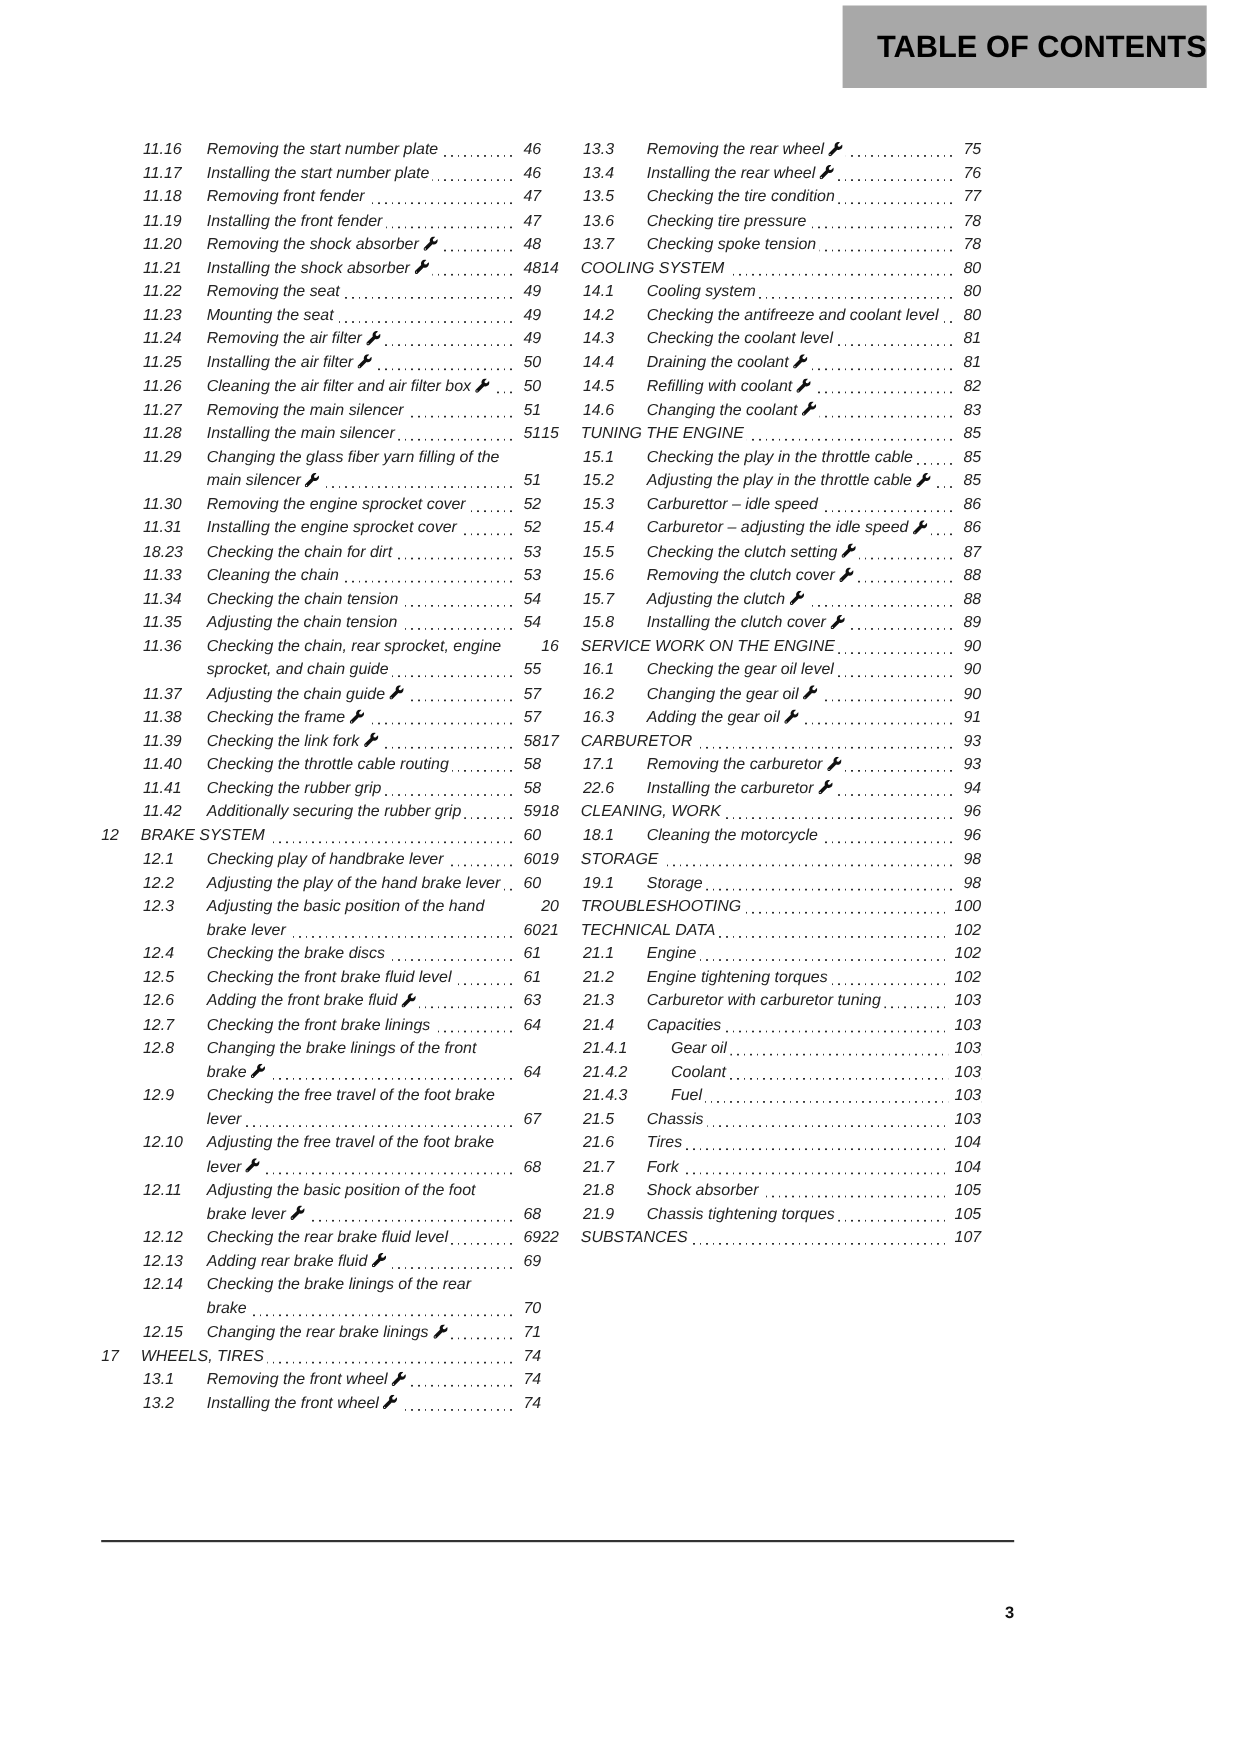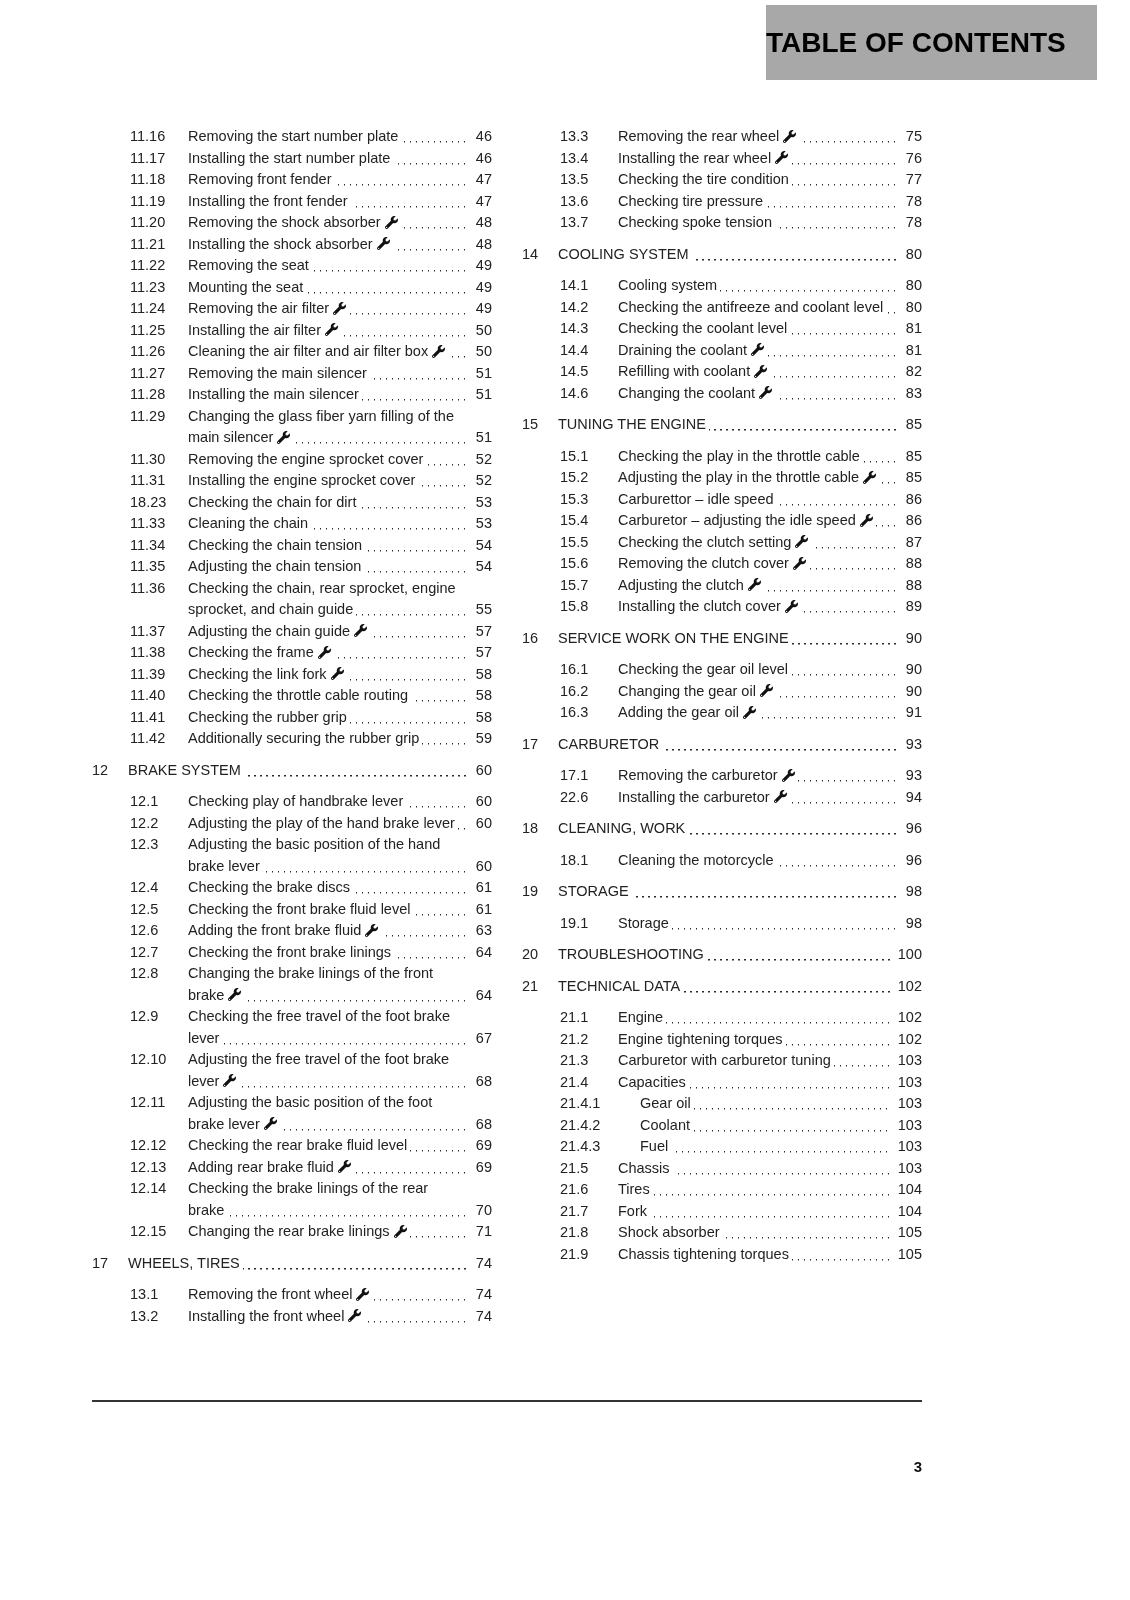--- a/index.html
+++ b/index.html
@@ -9,43 +9,43 @@
     position: relative;
     font-family: "Liberation Sans", sans-serif;
     color: #222222;
     overflow: hidden;
   }
   .header-band {
     position: absolute;
     top: 5px; right: 33px;
     width: 331px; height: 75px;
     background: #a8a8a8;
-    display: flex; align-items: center; justify-content: flex-start;
+    display: flex; align-items: center; justify-content: flex-end;
   }
   .header-band h1 {
     font-size: 28px;
     font-weight: bold;
     color: #000000;
     white-space: nowrap;
   }
   .toc {
     position: absolute;
     top: 126px; left: 92px;
     width: 830px;
     display: flex;
-    gap: 30px;
+    font-style: italic;
   }
   .col { width: 400px; }
   .entry {
     display: flex;
     font-size: 14.5px;
     line-height: 21.5px;
     align-items: flex-start;
   }
-  .entry.chapter { margin: 10px 0; }
+  .entry.chapter { margin: 0 0; }
   .entry.chapter .num { width: 36px; flex: none; }
   .entry.section .num, .entry.subsection .num { width: 58px; flex: none; }
   .entry.section, .entry.subsection { padding-left: 38px; }
   .txt {
     flex: 1;
     position: relative;
     padding-right: 34px;
     background-image: repeating-linear-gradient(to right, #2a2a2a 0 1.5px, transparent 1.5px 6px);
     background-size: 100% 1.5px;
     background-repeat: no-repeat;
@@ -518,17 +518,21 @@
         <span class="txt"><span class="t">Fork</span><span class="pg">104</span></span>
       </div>
       <div class="entry section">
         <span class="num">21.8</span>
         <span class="txt"><span class="t">Shock absorber</span><span class="pg">105</span></span>
       </div>
       <div class="entry section">
         <span class="num">21.9</span>
         <span class="txt"><span class="t">Chassis tightening torques</span><span class="pg">105</span></span>
       </div>
+      <div class="entry chapter">
+        <span class="num">22</span>
+        <span class="txt"><span class="t">SUBSTANCES</span><span class="pg">107</span></span>
+      </div>
     </div>
 </div>
 
 <div class="footer-rule"></div>
 <div class="page-num">3</div>
 
 </body></html>

